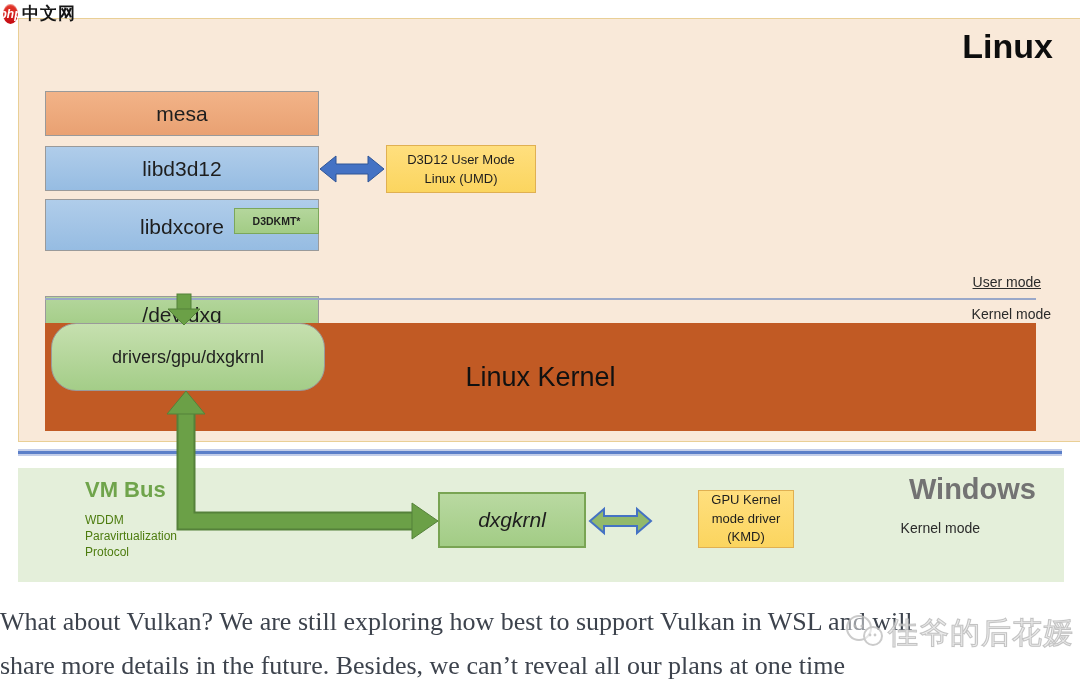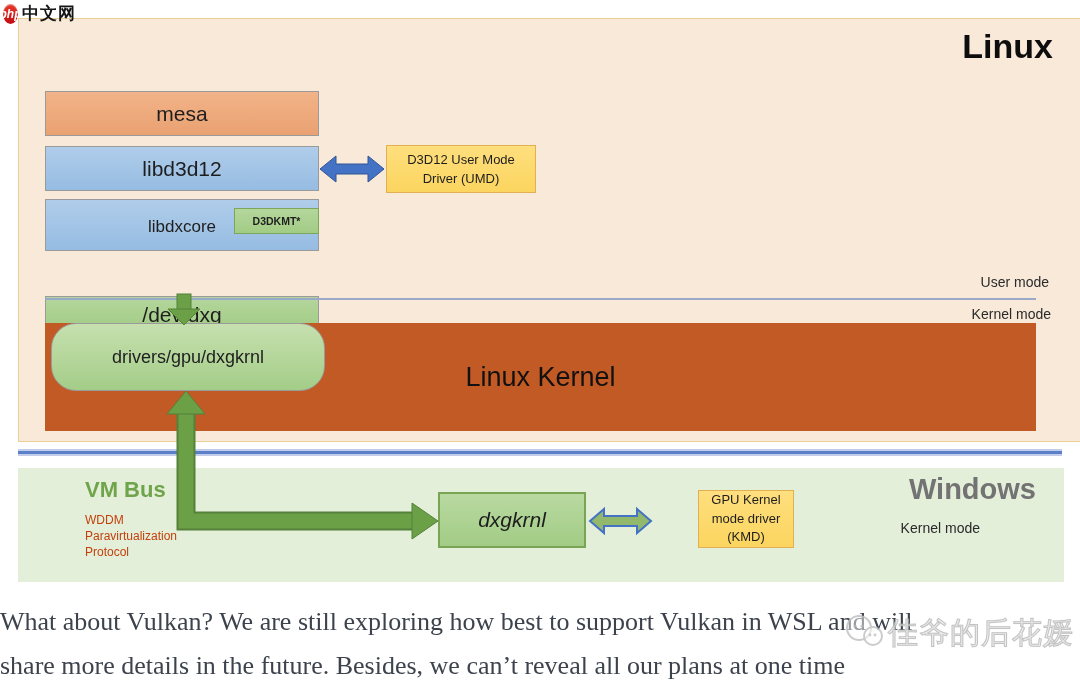--- a/index.html
+++ b/index.html
@@ -24,51 +24,51 @@
   .linux-title{position:absolute;right:30px;top:8px;font-size:34px;font-weight:bold;color:#0d0d0d;}
 
   .dbox{
     position:absolute;display:flex;align-items:center;justify-content:center;
     border:1px solid #9a9a9a;color:#1e1e1e;box-sizing:border-box;text-align:center;
   }
   .box-mesa{left:26px;top:72px;width:274px;height:45px;font-size:21px;
     background:linear-gradient(#f2b388,#e9a172);}
   .box-libd3d12{left:26px;top:127px;width:274px;height:45px;font-size:21px;
     background:linear-gradient(#b0cdea,#96bce2);}
-  .box-libdxcore{left:26px;top:180px;width:274px;height:52px;font-size:17px;
+  .box-libdxcore{left:26px;top:180px;width:274px;height:52px;font-size:21px;
     background:linear-gradient(#b0cdea,#96bce2);padding-top:4px;}
   .tag-d3dkmt{left:215px;top:189px;width:85px;height:26px;font-size:10.5px;font-weight:600;
     background:linear-gradient(#b4d69c,#a2cc85);border:1px solid #7ba75b;}
   .box-devdxg{left:26px;top:237px;width:274px;height:38px;font-size:21px;
     background:linear-gradient(#b4d69c,#a0cb83);margin-top:40px;}
   .box-umd{left:367px;top:126px;width:150px;height:48px;font-size:13px;line-height:1.5;
     background:linear-gradient(#ffdf7e,#fbd55f);border:1px solid #e0b052;padding:2px 8px;}
   .mode-line{position:absolute;left:26px;top:279px;width:991px;height:2px;background:#9aa8c9;}
   .lbl-mode{position:absolute;font-size:14px;color:#2a2a2a;}
-  .lbl-user{right:34px;top:255px;}
+  .lbl-user{right:42px;top:255px;text-decoration:underline;}
   .lbl-kernel{right:32px;top:287px;}
   .box-kernel{
     position:absolute;left:26px;top:304px;width:991px;height:108px;background:#c15a24;
     display:flex;align-items:center;justify-content:center;font-size:27px;color:#111;
   }
   .box-drivers{left:32px;top:304px;width:274px;height:68px;font-size:18px;
     background:linear-gradient(#c6e0af,#a4cd88);border-radius:25px;}
 
   
   .section-sep{
     position:absolute;left:18px;top:451px;width:1044px;height:3px;background:#5b7fc9;
     box-shadow:0 -2px 0 #c2cde9,0 2px 0 #c2cde9;
   }
 
   
   .panel-windows{position:absolute;left:18px;top:468px;width:1046px;height:114px;background:#e4efda;}
   .windows-title{position:absolute;right:28px;top:5px;font-size:29px;font-weight:bold;color:#737373;}
   .win-kernel-mode{position:absolute;right:84px;top:52px;font-size:14px;color:#2a2a2a;}
   .vmbus-title{position:absolute;left:67px;top:9px;font-size:22px;font-weight:bold;color:#6fa44b;}
-  .vmbus-sub{position:absolute;left:67px;top:44px;font-size:12px;color:#c2410c;line-height:16px;}
+  .vmbus-sub{position:absolute;left:67px;top:44px;font-size:12px;color:#4d7c0f;line-height:16px;}
   .box-dxgkrnl{left:420px;top:24px;width:148px;height:56px;font-size:21px;
     background:linear-gradient(#b9d9a1,#a2cc85);border:2px solid #79a453;font-style:italic;}
   .box-kmd{left:636px;top:22px;width:96px;height:58px;font-size:13px;line-height:1.45;
     background:linear-gradient(#ffdf7e,#fbd55f);border:1px solid #e0b052;padding:12px 6px;margin-left:44px;}
 
   
   .arrows{position:absolute;left:0;top:0;width:1080px;height:600px;pointer-events:none;z-index:20;}
 
   
   .caption{
@@ -95,21 +95,21 @@
 </div>
 
 <div class="panel-linux">
   <div class="linux-title">Linux</div>
 
   <div class="dbox box-mesa">mesa</div>
   <div class="dbox box-libd3d12">libd3d12</div>
   <div class="dbox box-libdxcore">libdxcore</div>
   <div class="dbox tag-d3dkmt">D3DKMT*</div>
   <div class="dbox box-devdxg">/dev/dxg</div>
-  <div class="dbox box-umd">D3D12 User Mode Driver (UMD)</div>
+  <div class="dbox box-umd">D3D12 User Mode Linux (UMD)</div>
 
   <div class="mode-line"></div>
   <div class="lbl-mode lbl-user">User mode</div>
   <div class="lbl-mode lbl-kernel">Kernel mode</div>
 
   <div class="box-kernel">Linux Kernel</div>
   <div class="dbox box-drivers">drivers/gpu/dxgkrnl</div>
 </div>
 
 <div class="section-sep"></div>

